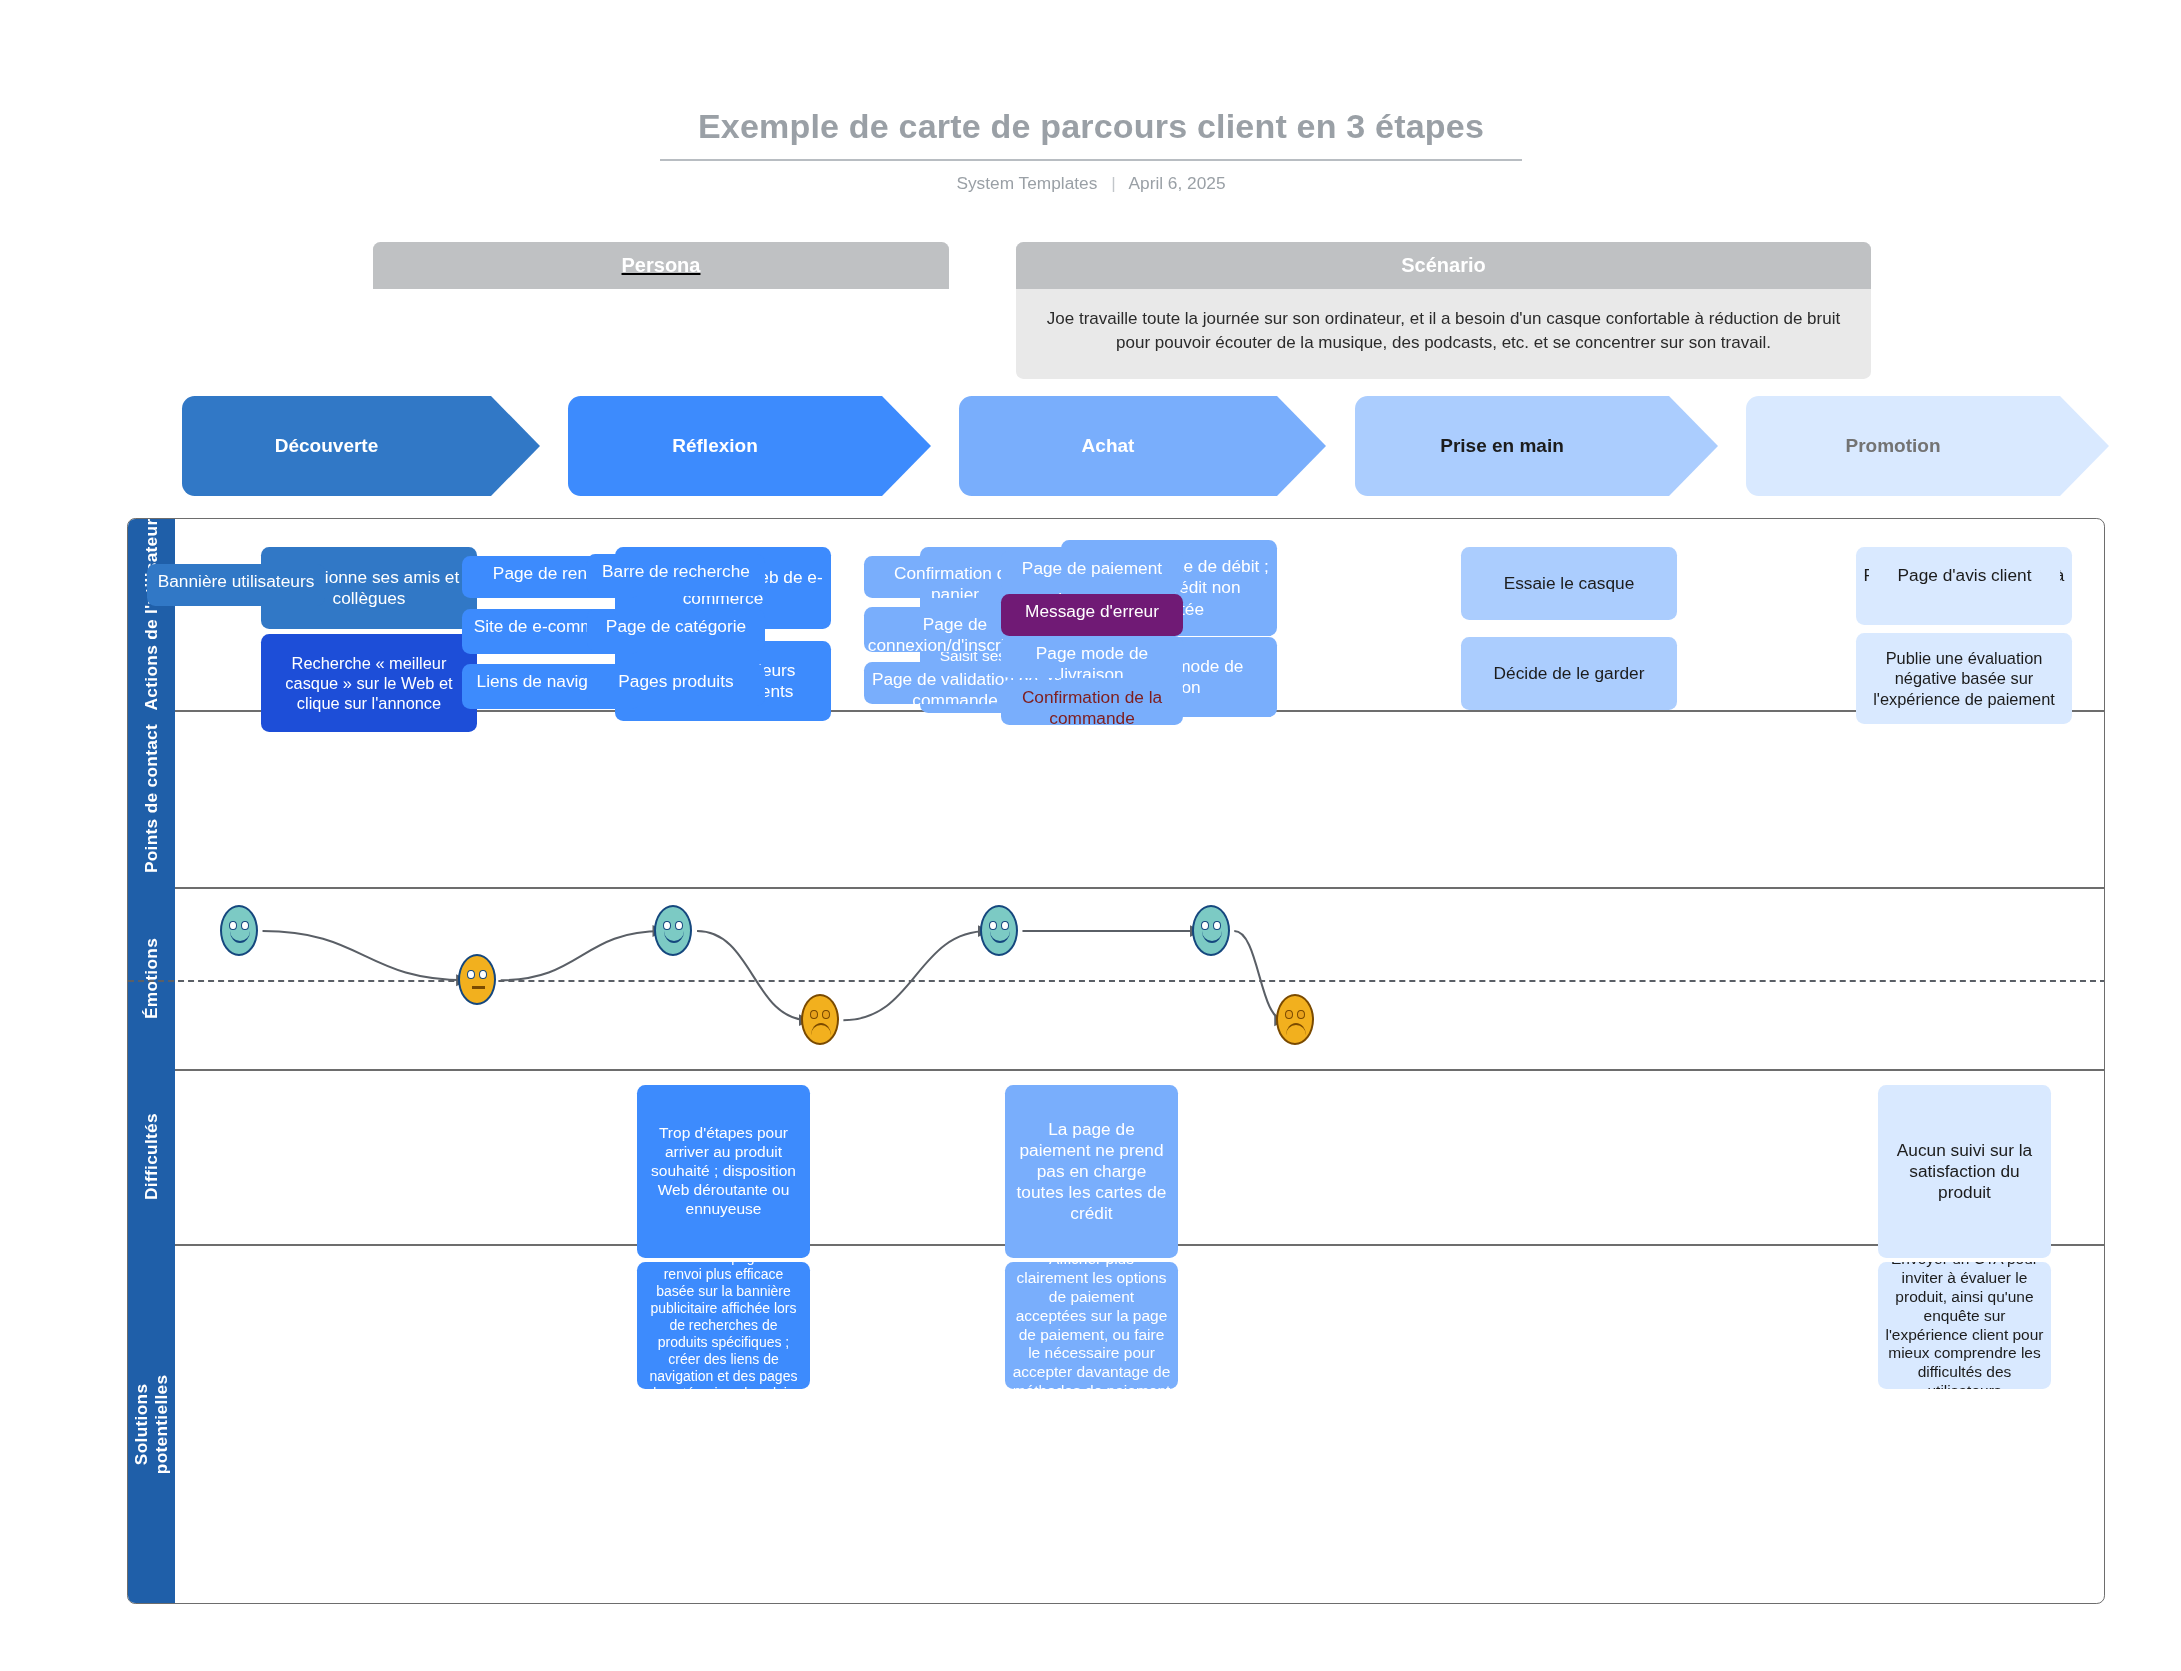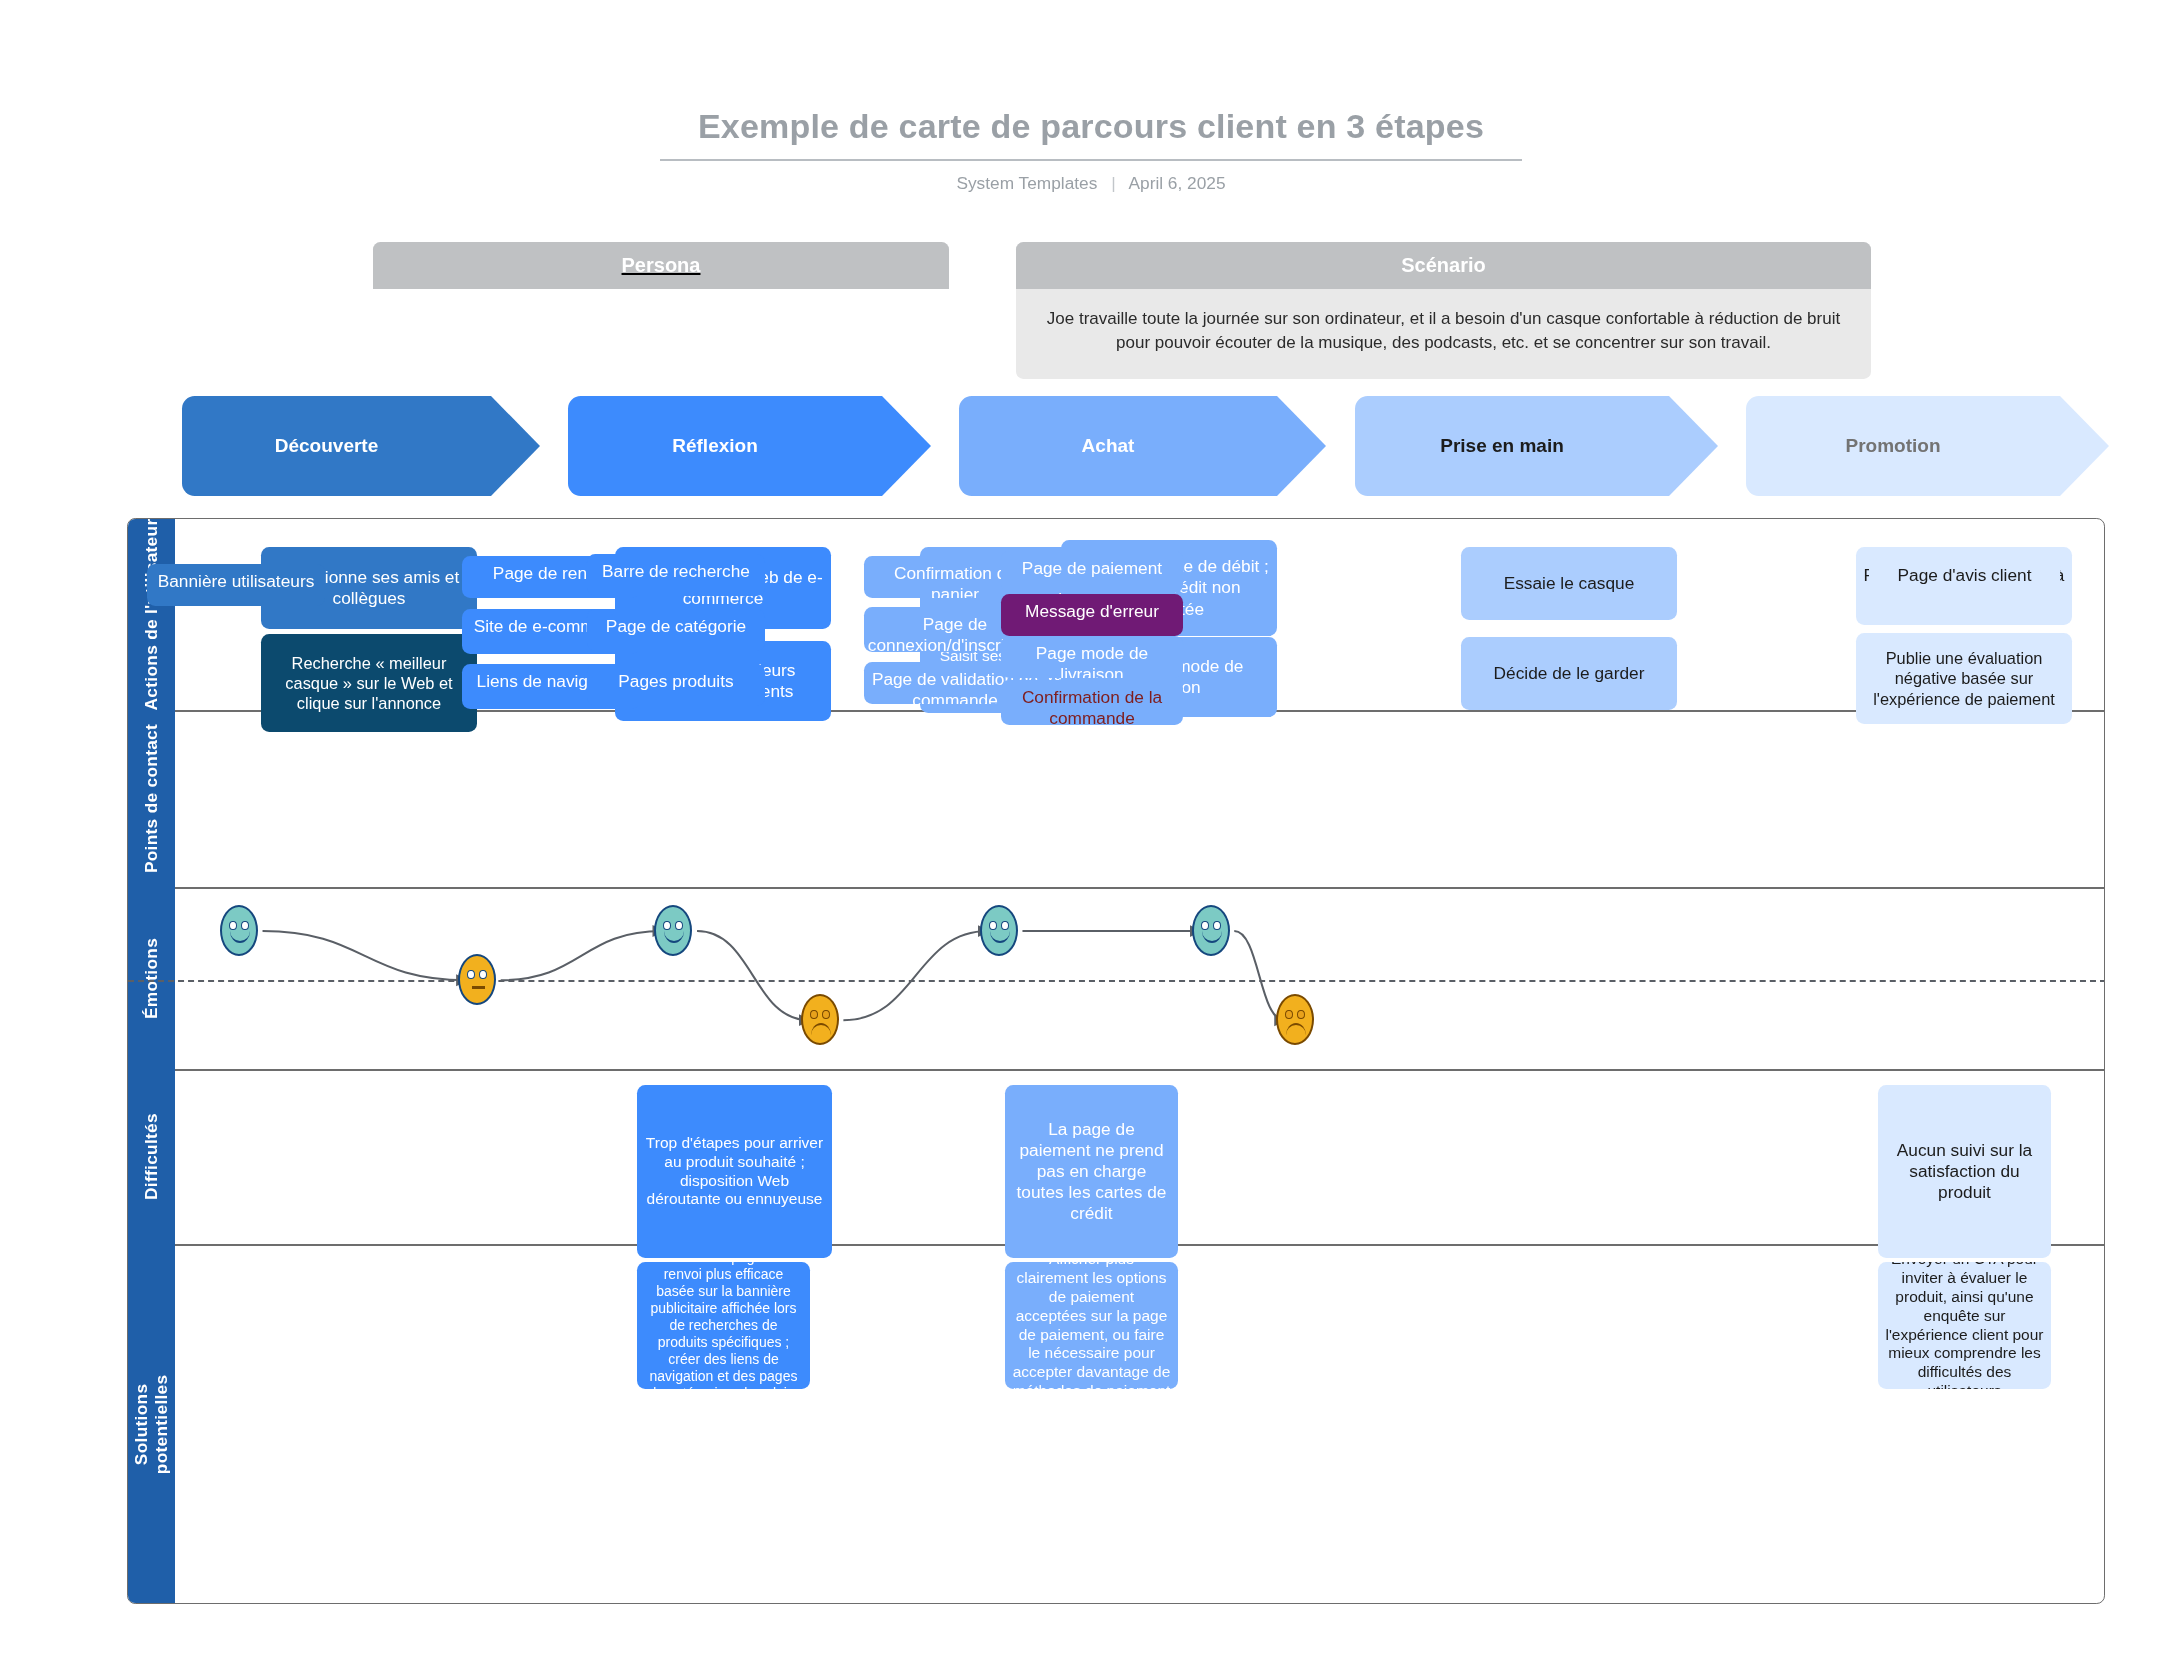--- a/index.html
+++ b/index.html
@@ -126,21 +126,21 @@
     <div class="sideband" style="top: 368px; height: 182px;">
       <span>Émotions</span>
     </div>
     <div class="sideband" style="top: 550px; height: 175px;">
       <span>Difficultés</span>
     </div>
     <div class="sideband two" style="top: 725px; height: 361px;">
       <span>Solutions potentielles</span>
     </div>
     <div class="card" style="left: 133px; top: 28px; width: 216px; height: 82px; background: rgb(49, 120, 198); color: rgb(255, 255, 255); font-size: 17.3px; padding: 0px 7.3px;">Questionne ses amis et collègues</div>
-    <div class="card" style="left: 133px; top: 115px; width: 216px; height: 98px; background: #0c4a6e; color: rgb(255, 255, 255); font-size: 16.4px; padding: 0px 2px;">Recherche « meilleur casque » sur le Web et clique sur l'annonce</div>
+    <div class="card" style="left: 133px; top: 115px; width: 216px; height: 98px; background: #1d4ed8; color: rgb(255, 255, 255); font-size: 16.4px; padding: 0px 2px;">Recherche « meilleur casque » sur le Web et clique sur l'annonce</div>
     <div class="card" style="left: 487px; top: 28px; width: 216px; height: 82px; background: rgb(61, 139, 253); color: rgb(255, 255, 255); font-size: 17.3px; padding: 0px 7.3px;">Parcourt le site Web de e-commerce</div>
     <div class="card" style="left: 487px; top: 122px; width: 216px; height: 80px; background: rgb(61, 139, 253); color: rgb(255, 255, 255); font-size: 17.3px; padding: 0px 7.3px;">Compare plusieurs modèles différents</div>
     <div class="card" style="left: 792px; top: 28px; width: 216px; height: 82px; background: rgb(121, 174, 252); color: rgb(255, 255, 255); font-size: 17.3px; padding: 0px 7.3px;">Sélectionne le produit</div>
     <div class="card" style="left: 933px; top: 21px; width: 216px; height: 96px; background: rgb(121, 174, 252); color: rgb(255, 255, 255); font-size: 17.3px; padding: 0px 7.3px;">Utilise une carte de débit ; carte de crédit non acceptée</div>
     <div class="card" style="left: 792px; top: 118px; width: 216px; height: 76px; background: rgb(121, 174, 252); color: rgb(255, 255, 255); font-size: 15.5px; padding: 0px 7.3px;">Saisit ses informations de paiement pour valider sa commande</div>
     <div class="card" style="left: 933px; top: 118px; width: 216px; height: 80px; background: rgb(121, 174, 252); color: rgb(255, 255, 255); font-size: 17.3px; padding: 0px 7.3px;">Choisit un mode de livraison</div>
     <div class="card" style="left: 1333px; top: 28px; width: 216px; height: 73px; background: rgb(171, 205, 254); color: rgb(28, 28, 28); font-size: 17.3px; padding: 0px 7.3px;">Essaie le casque</div>
     <div class="card" style="left: 1333px; top: 118px; width: 216px; height: 73px; background: rgb(171, 205, 254); color: rgb(28, 28, 28); font-size: 17.3px; padding: 0px 7.3px;">Décide de le garder</div>
     <div class="card" style="left: 1728px; top: 28px; width: 216px; height: 78px; background: rgb(217, 233, 255); color: rgb(28, 28, 28); font-size: 17.3px; padding: 0px 7.3px;">Recommande le casque à ses amis</div>
     <div class="card" style="left: 1728px; top: 114px; width: 216px; height: 91px; background: rgb(217, 233, 255); color: rgb(28, 28, 28); font-size: 16.4px; padding: 0px 7.3px;">Publie une évaluation négative basée sur l'expérience de paiement</div>
@@ -201,20 +201,20 @@
     <div class="face happy" style="left: 1064px; top: 386px; background: rgb(124, 202, 196);">
       <span class="eye l"></span>
       <span class="eye r"></span>
       <span class="mouth"></span>
     </div>
     <div class="face sad" style="left: 1148px; top: 475px; background: rgb(242, 176, 30);">
       <span class="eye l"></span>
       <span class="eye r"></span>
       <span class="mouth"></span>
     </div>
-    <div class="card" style="left: 509px; top: 566px; width: 195px; height: 173px; background: rgb(61, 139, 253); color: rgb(255, 255, 255); font-size: 15.5px; padding: 0px 7.3px;">Trop d'étapes pour arriver au produit souhaité ; disposition Web déroutante ou ennuyeuse</div>
+    <div class="card" style="left: 509px; top: 566px; width: 173px; height: 173px; background: rgb(61, 139, 253); color: rgb(255, 255, 255); font-size: 15.5px; padding: 0px 7.3px;">Trop d'étapes pour arriver au produit souhaité ; disposition Web déroutante ou ennuyeuse</div>
     <div class="card" style="left: 877px; top: 566px; width: 173px; height: 173px; background: rgb(121, 174, 252); color: rgb(255, 255, 255); font-size: 17.3px; padding: 0px 7.3px;">La page de paiement ne prend pas en charge toutes les cartes de crédit</div>
     <div class="card" style="left: 1750px; top: 566px; width: 173px; height: 173px; background: rgb(217, 233, 255); color: rgb(28, 28, 28); font-size: 17.3px; padding: 0px 7.3px;">Aucun suivi sur la satisfaction du produit</div>
     <div class="card" style="left: 509px; top: 743px; width: 173px; height: 127px; background: rgb(61, 139, 253); color: rgb(255, 255, 255); font-size: 14px; padding: 0px 7.3px;">Créer une page de renvoi plus efficace basée sur la bannière publicitaire affichée lors de recherches de produits spécifiques ; créer des liens de navigation et des pages de catégories plus clairs</div>
     <div class="card" style="left: 877px; top: 743px; width: 173px; height: 127px; background: rgb(121, 174, 252); color: rgb(255, 255, 255); font-size: 15.5px; padding: 0px 7.3px;">Afficher plus clairement les options de paiement acceptées sur la page de paiement, ou faire le nécessaire pour accepter davantage de méthodes de paiement</div>
     <div class="card" style="left: 1750px; top: 743px; width: 173px; height: 127px; background: rgb(217, 233, 255); color: rgb(28, 28, 28); font-size: 15.5px; padding: 0px 7.3px;">Envoyer un CTA pour inviter à évaluer le produit, ainsi qu'une enquête sur l'expérience client pour mieux comprendre les difficultés des utilisateurs</div>
   </div>
 
 
 </body></html>

